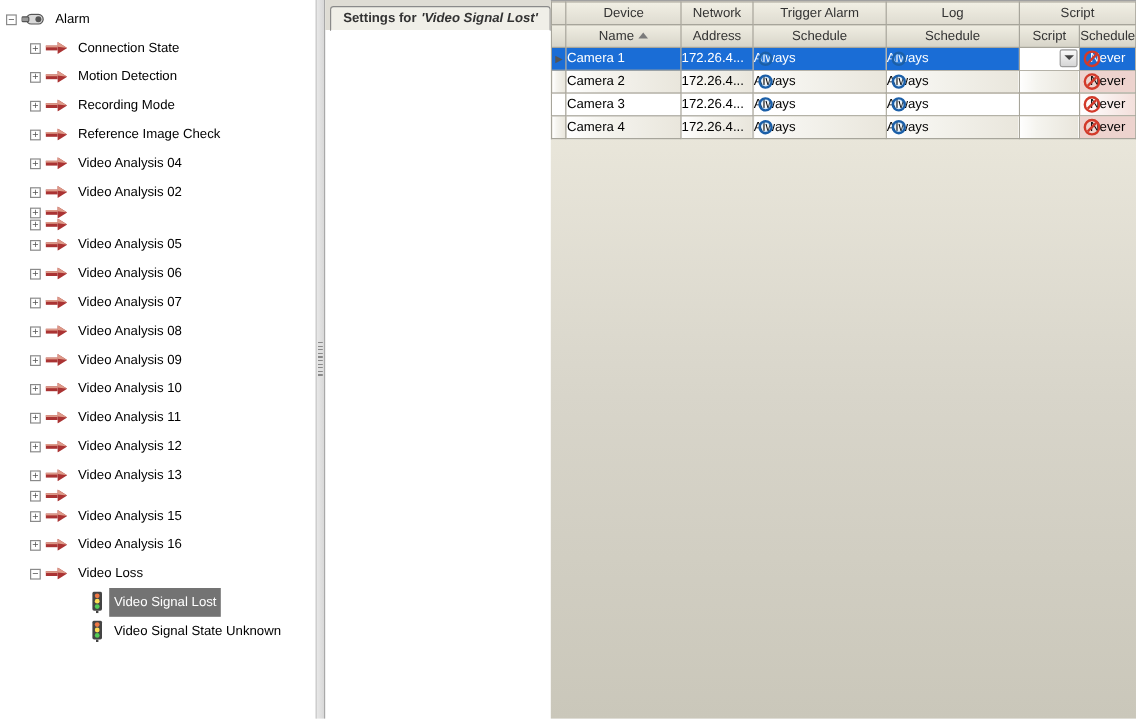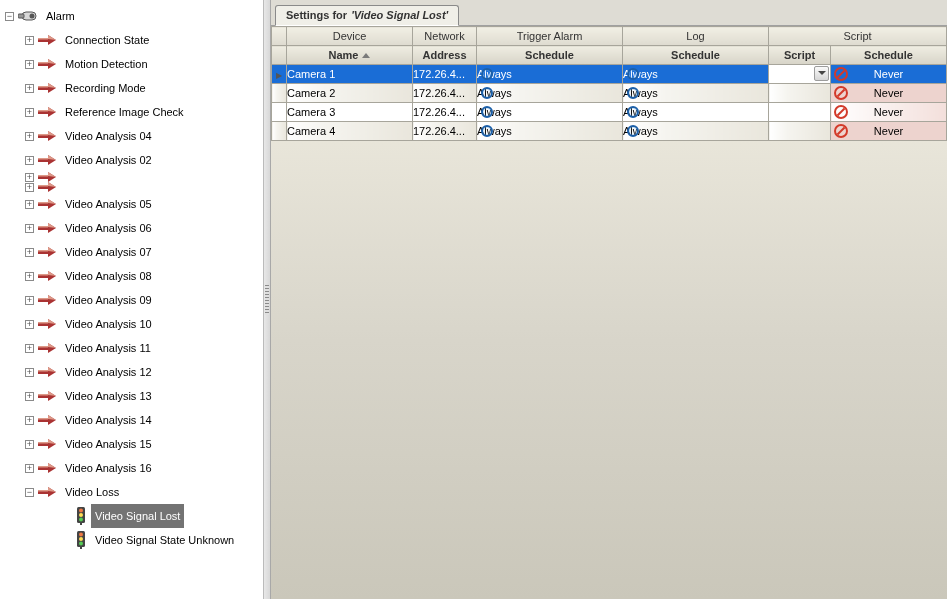--- a/index.html
+++ b/index.html
@@ -1,29 +1,29 @@
 <!DOCTYPE html>
 <html><head>
 <meta charset="utf-8">
 <style>
   * { box-sizing: border-box; margin: 0; padding: 0; font-family: Tahoma, Arial, sans-serif; font-size: 11px; }
   html, body { width: 947px; height: 599px; overflow: hidden; background:#fff; }
   .app { display:flex; height:100%; }
   .tree { width:264px; height:100%; background:#fff; overflow:hidden; border-right:1px solid #bbb; }
   .splitter { width:7px; background:linear-gradient(90deg,#e8e8e8,#d8d8d8); border-right:1px solid #a8a8a8; display:flex; align-items:center; justify-content:center; }
   .splitter-grip { width:4px; height:30px; background:repeating-linear-gradient(#8a8a8a,#8a8a8a 1px,#e0e0e0 1px,#e0e0e0 3px); }
-  .main { flex:1; display:flex; flex-direction:column; }
+  .main { flex:1; display:flex; flex-direction:row; }
   .tabbar { background:#dedcd4; height:25px; display:flex; align-items:flex-end; padding-left:4px; }
   .tab { background:#f0efe8; border:1px solid #8a8a8a; border-bottom:1px solid #fff; border-radius:3px 3px 0 0; padding:3px 10px 4px 10px; font-weight:bold; font-style:italic; font-size:11px; color:#333; position:relative; top:1px; }
   .tab span.title-prefix { font-style:normal; font-weight:bold; margin-right:4px; }
   .grid-wrap { flex:1; border-top:1px solid #a0a0a0; background:linear-gradient(#ece9dd 0%, #ece9dd 12%, #d8d5ca 55%, #cac7ba 100%); overflow:hidden; }
   table.grid { border-collapse:collapse; width:100%; }
   table.grid th, table.grid td { border:1px solid #a7a59b; padding:0; height:19px; }
   .group-header th { background:linear-gradient(#f1efe4,#dedbd0); color:#333; font-weight:normal; }
-  .col-header th { background:linear-gradient(#efede2,#d7d4c8); font-weight:bold; color:#333;margin-top:25px; }
+  .col-header th { background:linear-gradient(#efede2,#d7d4c8); font-weight:normal; color:#333;margin-top:25px; }
   th { text-align:center; }
   td.rh { width:14px; background:linear-gradient(#e9e7dd,#d3d1c7); text-align:center; }
   .sel td.rh::before { content:"▶"; font-size:8px; color:#555; }
   td.name { padding-left:6px; }
   td.addr { padding-left:5px; }
   td.sched { padding-left:22px; position:relative; }
   td.script { padding:0 15px 0 5px; position:relative; background:#fff; color:#000; }
   td.scriptsc { padding-left:20px; position:relative; background:#edd3ce;text-align:center; }
   .sel td { background:#1a6dd6 !important; color:#fff; }
   .sel td.script { background:#fff !important; color:#000; }
@@ -273,21 +273,20 @@
             </li>
             <li>
               <div class="node">
                 <span class="box">+</span>
                 <svg class="arrow-icon" viewBox="0 0 18 10">
                   <rect x="0" y="3" width="10" height="4" fill="#a33"></rect>
                   <polygon points="10,0 18,5 10,10" fill="#a33"></polygon>
                   <rect x="0" y="3" width="10" height="1.5" fill="#d98"></rect>
                   <polygon points="10,0 18,5 10,4" fill="#d98"></polygon>
                 </svg>
-                <span class="label">Video Analysis 14</span>
               </div>
             </li>
             <li>
               <div class="node">
                 <span class="box">+</span>
                 <svg class="arrow-icon" viewBox="0 0 18 10">
                   <rect x="0" y="3" width="10" height="4" fill="#a33"></rect>
                   <polygon points="10,0 18,5 10,10" fill="#a33"></polygon>
                   <rect x="0" y="3" width="10" height="1.5" fill="#d98"></rect>
                   <polygon points="10,0 18,5 10,4" fill="#d98"></polygon>

